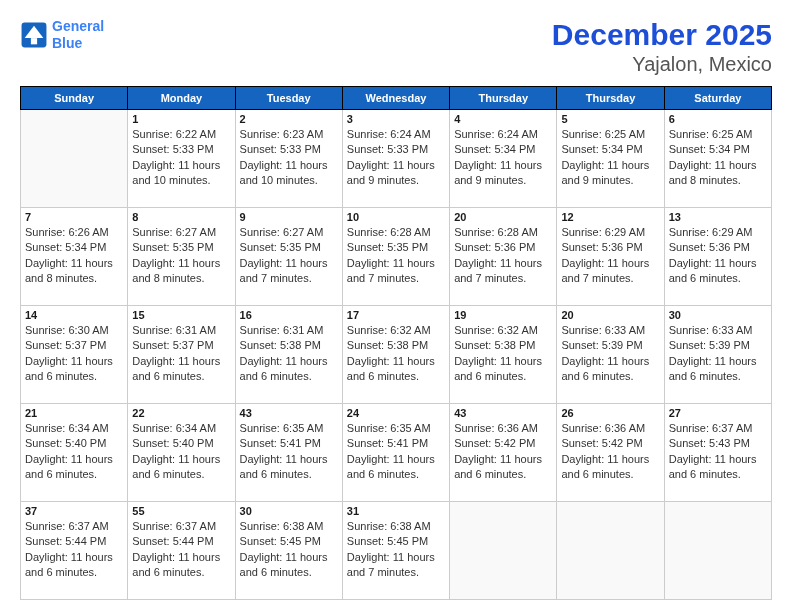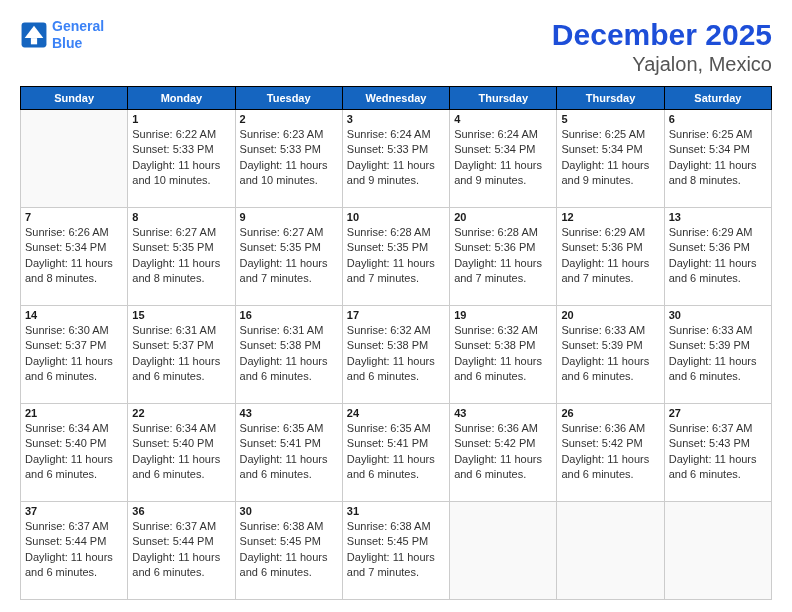--- a/index.html
+++ b/index.html
@@ -247,21 +247,21 @@
             <span class="day-num">27</span>
             <div class="day-info">Sunrise: 6:37 AM<br>Sunset: 5:43 PM<br>Daylight: 11 hours<br>and 6 minutes.</div>
           </td>
         </tr>
         <tr>
           <td>
             <span class="day-num">37</span>
             <div class="day-info">Sunrise: 6:37 AM<br>Sunset: 5:44 PM<br>Daylight: 11 hours<br>and 6 minutes.</div>
           </td>
           <td>
-            <span class="day-num">36</span>
+            <span class="day-num">55</span>
             <div class="day-info">Sunrise: 6:37 AM<br>Sunset: 5:44 PM<br>Daylight: 11 hours<br>and 6 minutes.</div>
           </td>
           <td>
             <span class="day-num">30</span>
             <div class="day-info">Sunrise: 6:38 AM<br>Sunset: 5:45 PM<br>Daylight: 11 hours<br>and 6 minutes.</div>
           </td>
           <td>
             <span class="day-num">31</span>
             <div class="day-info">Sunrise: 6:38 AM<br>Sunset: 5:45 PM<br>Daylight: 11 hours<br>and 7 minutes.</div>
           </td>

